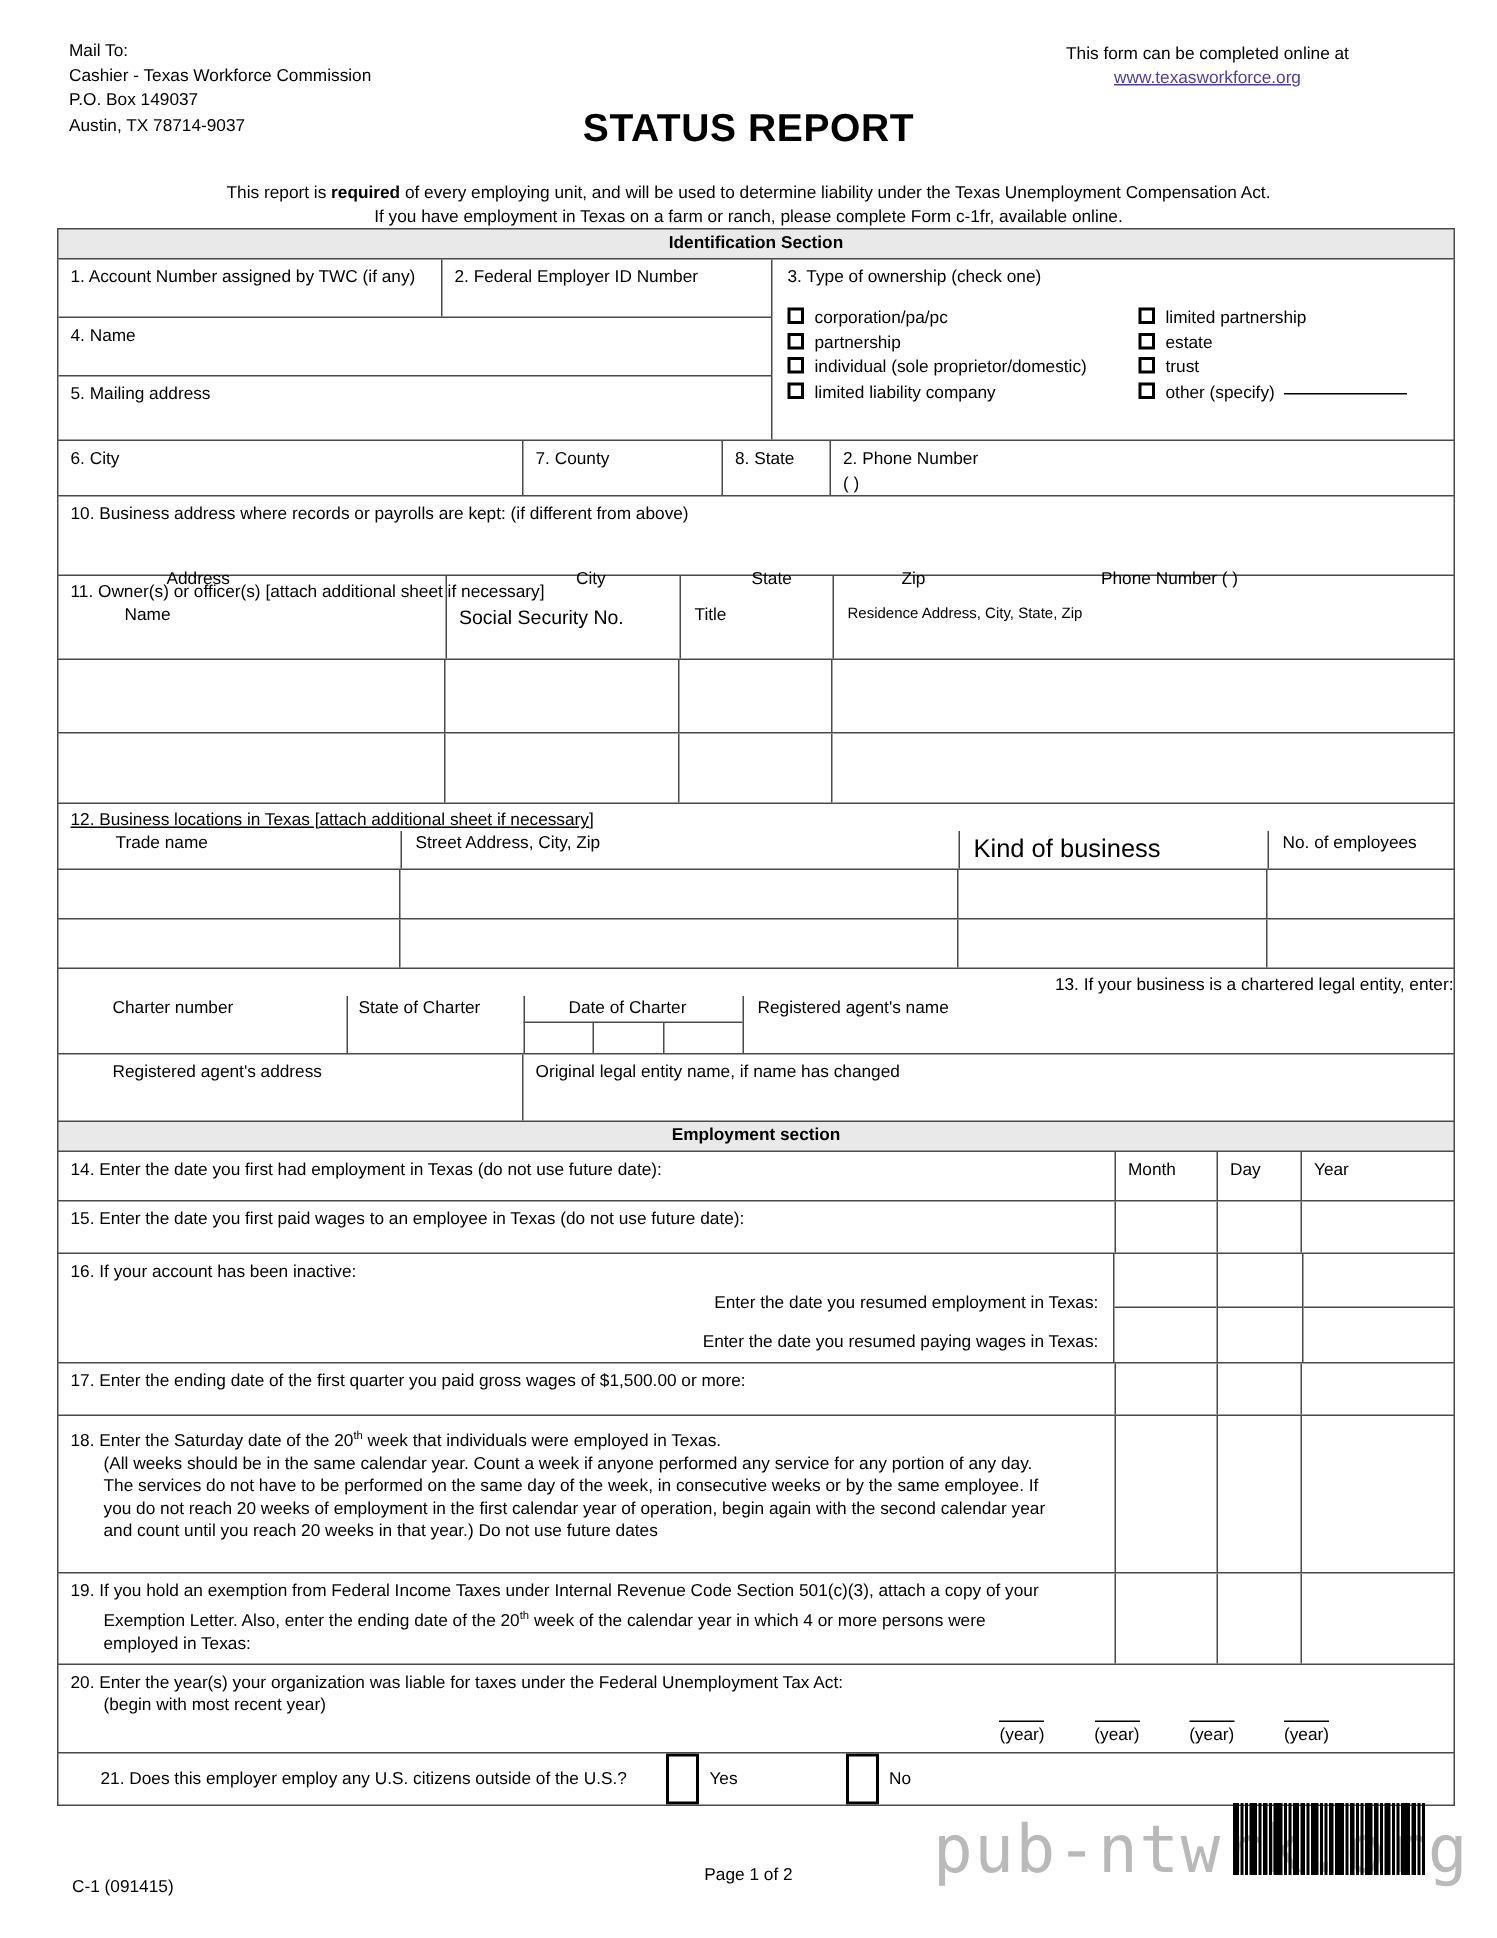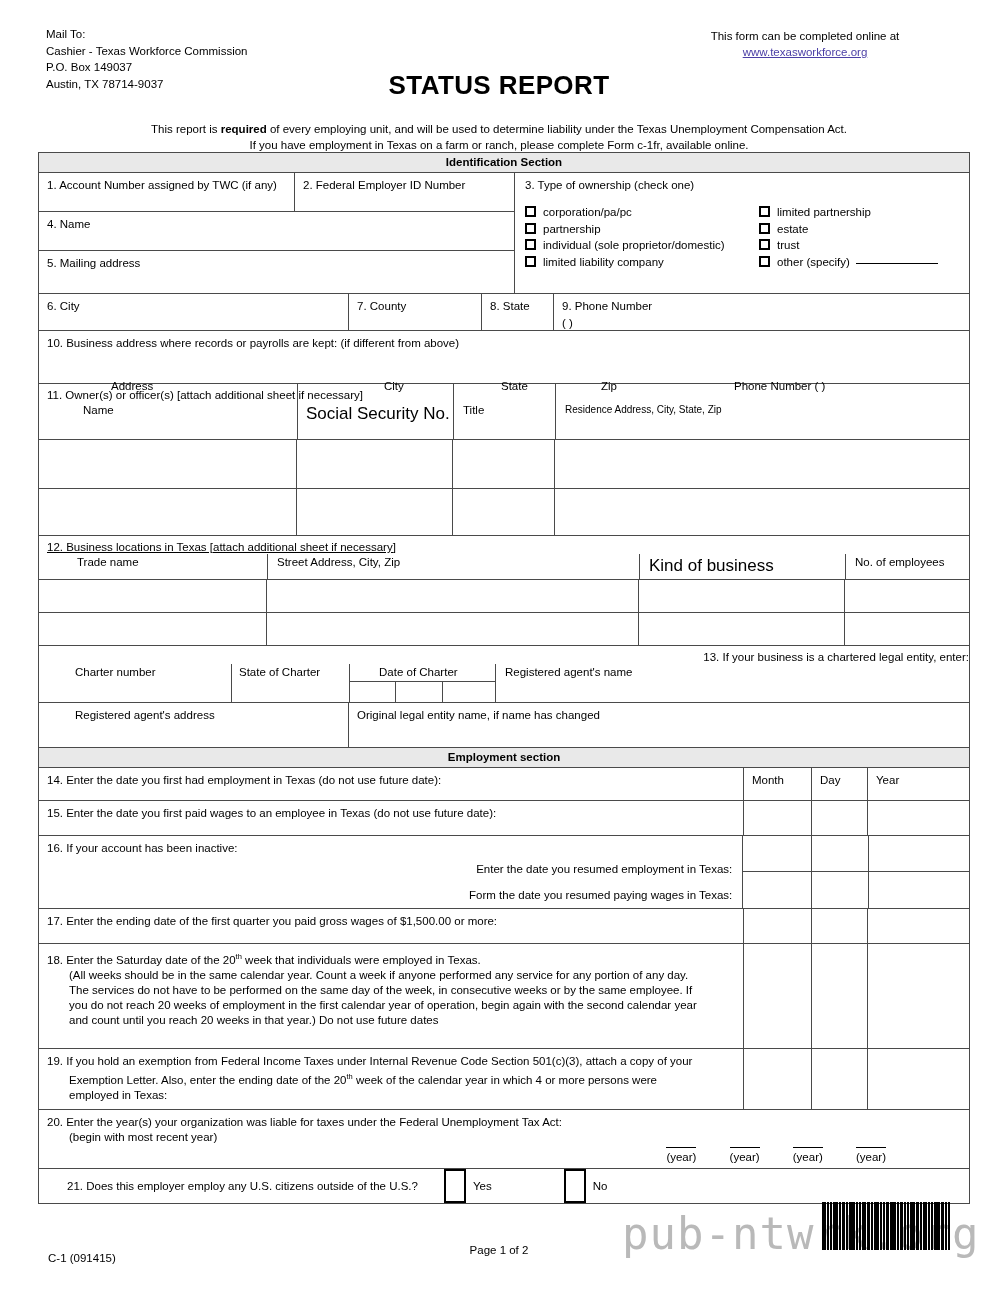--- a/index.html
+++ b/index.html
@@ -130,21 +130,21 @@
           </div>
         </div>
       </div>
     </div>
 
     <div class="row" style="height:36px;">
       <div class="cell vdiv" style="width:310px;"><span class="lbl">6. City</span></div>
       <div class="cell vdiv" style="width:133px;"><span class="lbl">7. County</span></div>
       <div class="cell vdiv" style="width:72px;"><span class="lbl">8. State</span></div>
       <div class="cell" style="width:240px;">
-        <span class="lbl">9. Phone Number</span>
+        <span class="lbl">2. Phone Number</span>
         <div class="lbl" style="margin-top:2px;">(      )</div>
       </div>
     </div>
 
     <div class="row" style="height:52px;">
       <div class="cell" style="width:100%;position:relative;">
         <span class="lbl">10.   Business address where records or payrolls are kept: (if different from above)</span>
         <div style="position:absolute;left:0;right:0;bottom:3px;font-size:11.5px;">
           <span style="position:absolute;left:72px;">Address</span>
           <span style="position:absolute;left:345px;">City</span>
@@ -155,21 +155,21 @@
       </div>
     </div>
 
     <div class="row" style="height:55px;">
       <div class="cell" style="width:100%;position:relative;padding:0;">
         <div class="lbl" style="padding:4px 0 0 8px;">11.  Owner(s) or officer(s) [attach additional sheet if necessary]</div>
         <div style="position:absolute;left:258px;top:0;bottom:0;width:1.3px;background:#4a4a4a;"></div>
         <div style="position:absolute;left:414px;top:0;bottom:0;width:1.3px;background:#4a4a4a;"></div>
         <div style="position:absolute;left:516px;top:0;bottom:0;width:1.3px;background:#4a4a4a;"></div>
         <div style="position:absolute;left:44px;top:20px;font-size:11.5px;">Name</div>
-        <div style="position:absolute;left:267px;top:20px;font-size:17px;">Social Security No.</div>
+        <div style="position:absolute;left:267px;top:20px;font-size:13px;">Social Security No.</div>
         <div style="position:absolute;left:424px;top:20px;font-size:11.5px;">Title</div>
         <div style="position:absolute;left:526px;top:20px;font-size:10px;">Residence Address, City, State, Zip</div>
       </div>
     </div>
     <div class="row" style="height:48px;">
       <div class="cell vdiv" style="width:258px;"></div>
       <div class="cell vdiv" style="width:156px;"></div>
       <div class="cell vdiv" style="width:102px;"></div>
       <div class="cell" style="width:413px;"></div>
     </div>
@@ -241,21 +241,21 @@
       <div class="cell vdiv" style="width:705px;"><span class="lbl">15.   Enter the date you first paid wages to an employee in Texas (do not use future date):</span></div>
       <div class="cell vdiv" style="width:68px;"></div>
       <div class="cell vdiv" style="width:56px;"></div>
       <div class="cell" style="width:100px;"></div>
     </div>
 
     <div class="row" style="height:72px;">
       <div class="cell vdiv" style="width:705px;position:relative;">
         <span class="lbl">16. If your account has been inactive:</span>
         <div class="lbl" style="position:absolute;right:10px;top:26px;">Enter the date you resumed employment  in Texas:</div>
-        <div class="lbl" style="position:absolute;right:10px;top:52px;">Form the date you resumed paying wages in Texas:</div>
+        <div class="lbl" style="position:absolute;right:10px;top:52px;">Enter the date you resumed paying wages in Texas:</div>
       </div>
       <div style="width:68px;border-right:1.3px solid #4a4a4a;">
         <div style="height:35px;border-bottom:1.3px solid #4a4a4a;"></div>
         <div style="height:35px;"></div>
       </div>
       <div style="width:56px;border-right:1.3px solid #4a4a4a;">
         <div style="height:35px;border-bottom:1.3px solid #4a4a4a;"></div>
         <div style="height:35px;"></div>
       </div>
       <div style="width:100px;">

